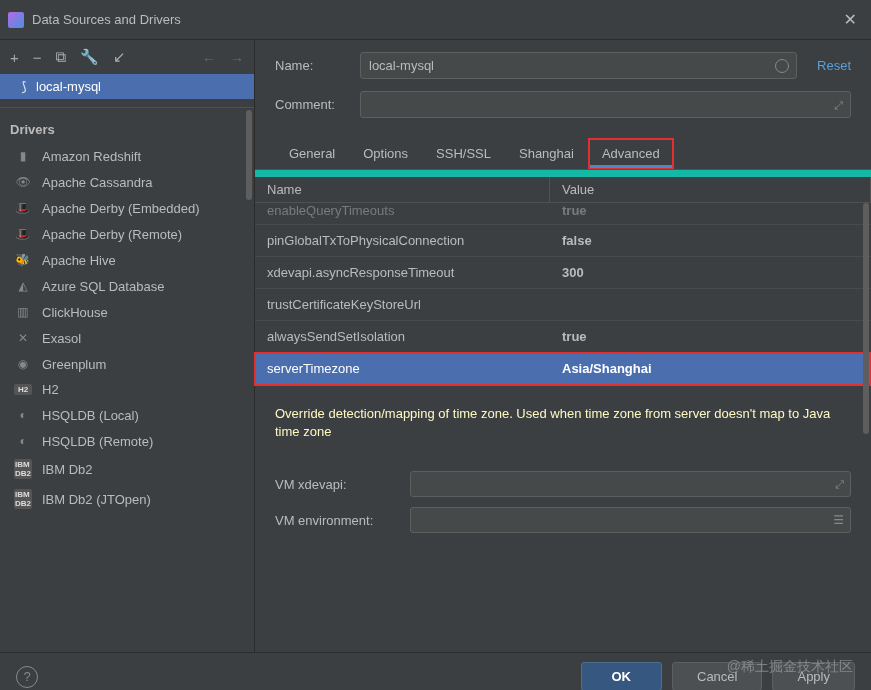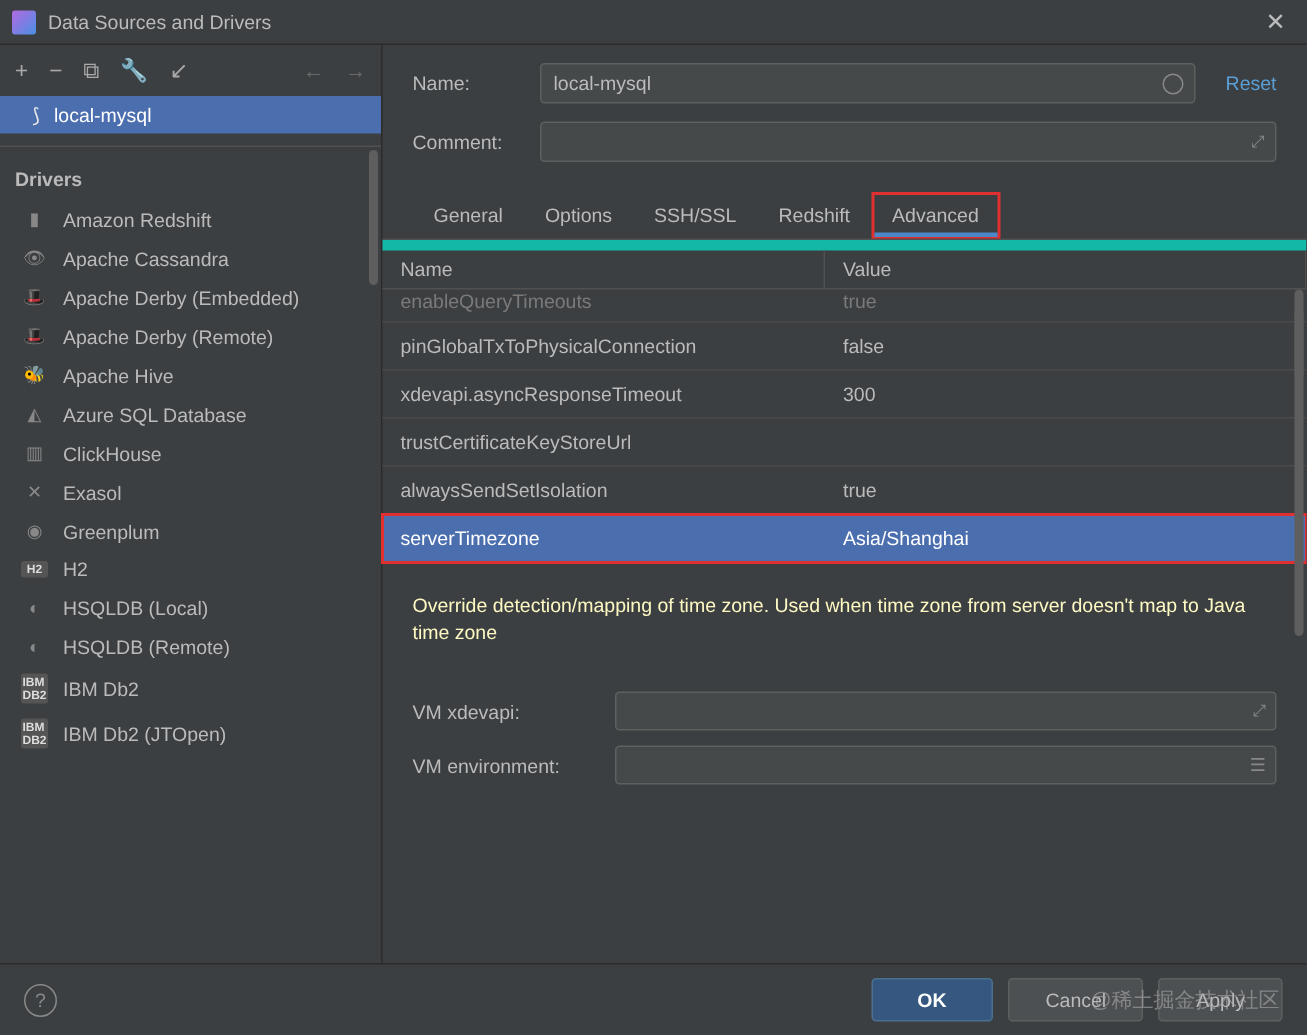--- a/index.html
+++ b/index.html
@@ -1,18 +1,18 @@
 <!DOCTYPE html>
 <html><head>
 <meta charset="utf-8">
 <style>
 * { box-sizing: border-box; margin: 0; padding: 0; font-family: "Segoe UI", Arial, sans-serif; }
 body { background: #3c3f41; color: #bbbbbb; width: 871px; height: 690px; overflow: hidden; font-size: 13px; }
 
-.titlebar { height: 30px; display: flex; align-items: center; padding: 0 8px; background: #3c3f41; border-bottom: 1px solid #2b2b2b; }
+.titlebar { height: 40px; display: flex; align-items: center; padding: 0 8px; background: #3c3f41; border-bottom: 1px solid #2b2b2b; }
 .titlebar .app-icon { width: 16px; height: 16px; background: linear-gradient(135deg,#b36ae2,#4a90e2); margin-right: 8px; border-radius:2px; }
 .titlebar .title { flex: 1; color: #bbbbbb; }
 .titlebar .close { color: #bbbbbb; font-size: 16px; cursor: pointer; padding: 0 6px; }
 
 .main { display: flex; height: calc(100% - 30px - 48px); }
 
 .left-panel { width: 255px; background: #3c3f41; border-right: 1px solid #2b2b2b; display: flex; flex-direction: column; position: relative; }
 .toolbar { height: 34px; display: flex; align-items: center; padding: 0 10px; gap: 14px; }
 .toolbar .tb-icon { color: #a9a9a9; cursor: pointer; font-size: 15px; }
 .toolbar .spacer { flex: 1; }
@@ -49,21 +49,21 @@
 .tab.active::after { content:''; position:absolute; left:0; right:0; bottom:-1px; height:3px; background:#4a88c7; }
 .tab.highlighted { border: 2px solid #e03030; padding: 6px 12px; }
 
 .table-header { display: flex; background: #3c3f41; border-bottom: 1px solid #515151; border-top: 7px solid #14b8a6; }
 .table-header .th { padding: 5px 12px; color: #bbbbbb; border-right: 1px solid #515151; }
 .th-name { width: 295px; } .th-value { flex: 1; }
 
 .table-body { position: relative; }
 .table-row { display: flex; border-bottom: 1px solid #4a4a4a; cursor: pointer; }
 .table-row .td { padding: 8px 12px; color: #bbbbbb; }
-.td-name { width: 295px; } .td-value { flex: 1; }
+.td-name { width: 295px; } .td-value { flex: 1; font-weight: bold; }
 .table-row.cutoff .td { padding-top: 0; padding-bottom: 6px; color: #7a7a7a; }
 .table-row.selected { background: #4b6eaf; }
 .table-row.selected .td { color: #fff; }
 .table-row.highlighted { outline: 2px solid #e03030; outline-offset: -1px; }
 
 .right-scroll { position: absolute; right: 2px; top: 0; width: 6px; height: 60px; background: #5e5e5e; border-radius: 3px; }
 .right-scroll2 { position: absolute; right: 2px; top: 176px; width: 6px; height: 218px; background: #5e5e5e; border-radius: 3px; }
 
 .description { padding: 20px 20px; color: #fef9c3; line-height: 1.4; }
 
@@ -188,21 +188,21 @@
           <input value="" style="">
           <span class="expand">⤢</span>
         </div>
       </div>
     </div>
 
     <div class="tabs">
       <div class="tab">General</div>
       <div class="tab">Options</div>
       <div class="tab">SSH/SSL</div>
-      <div class="tab">Redshift</div>
+      <div class="tab">Shanghai</div>
       <div class="tab active highlighted">Advanced</div>
     </div>
 
     <div class="table-header">
       <div class="th th-name">Name</div>
       <div class="th th-value">Value</div>
     </div>
 
     <div class="table-body">
       <div class="table-row cutoff">

